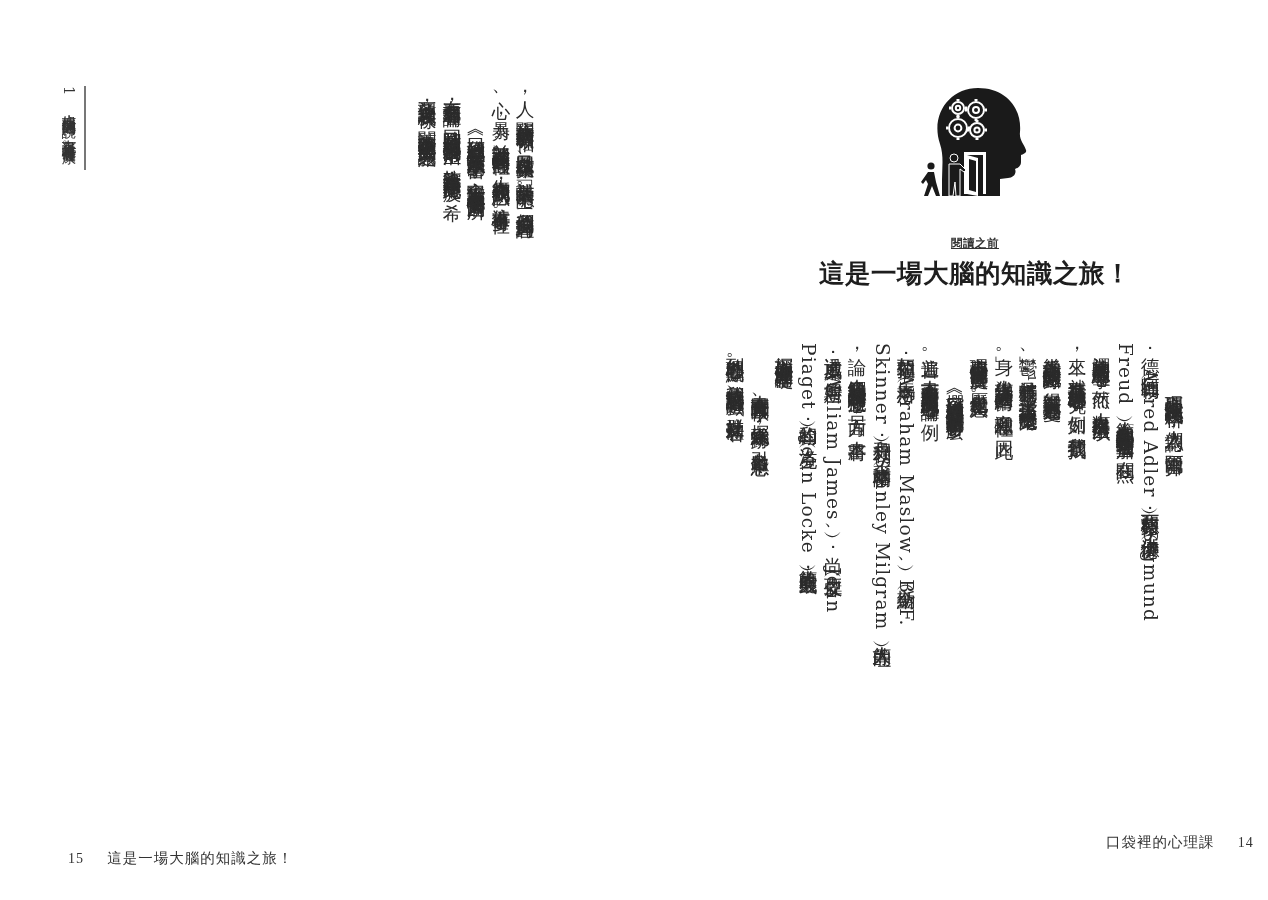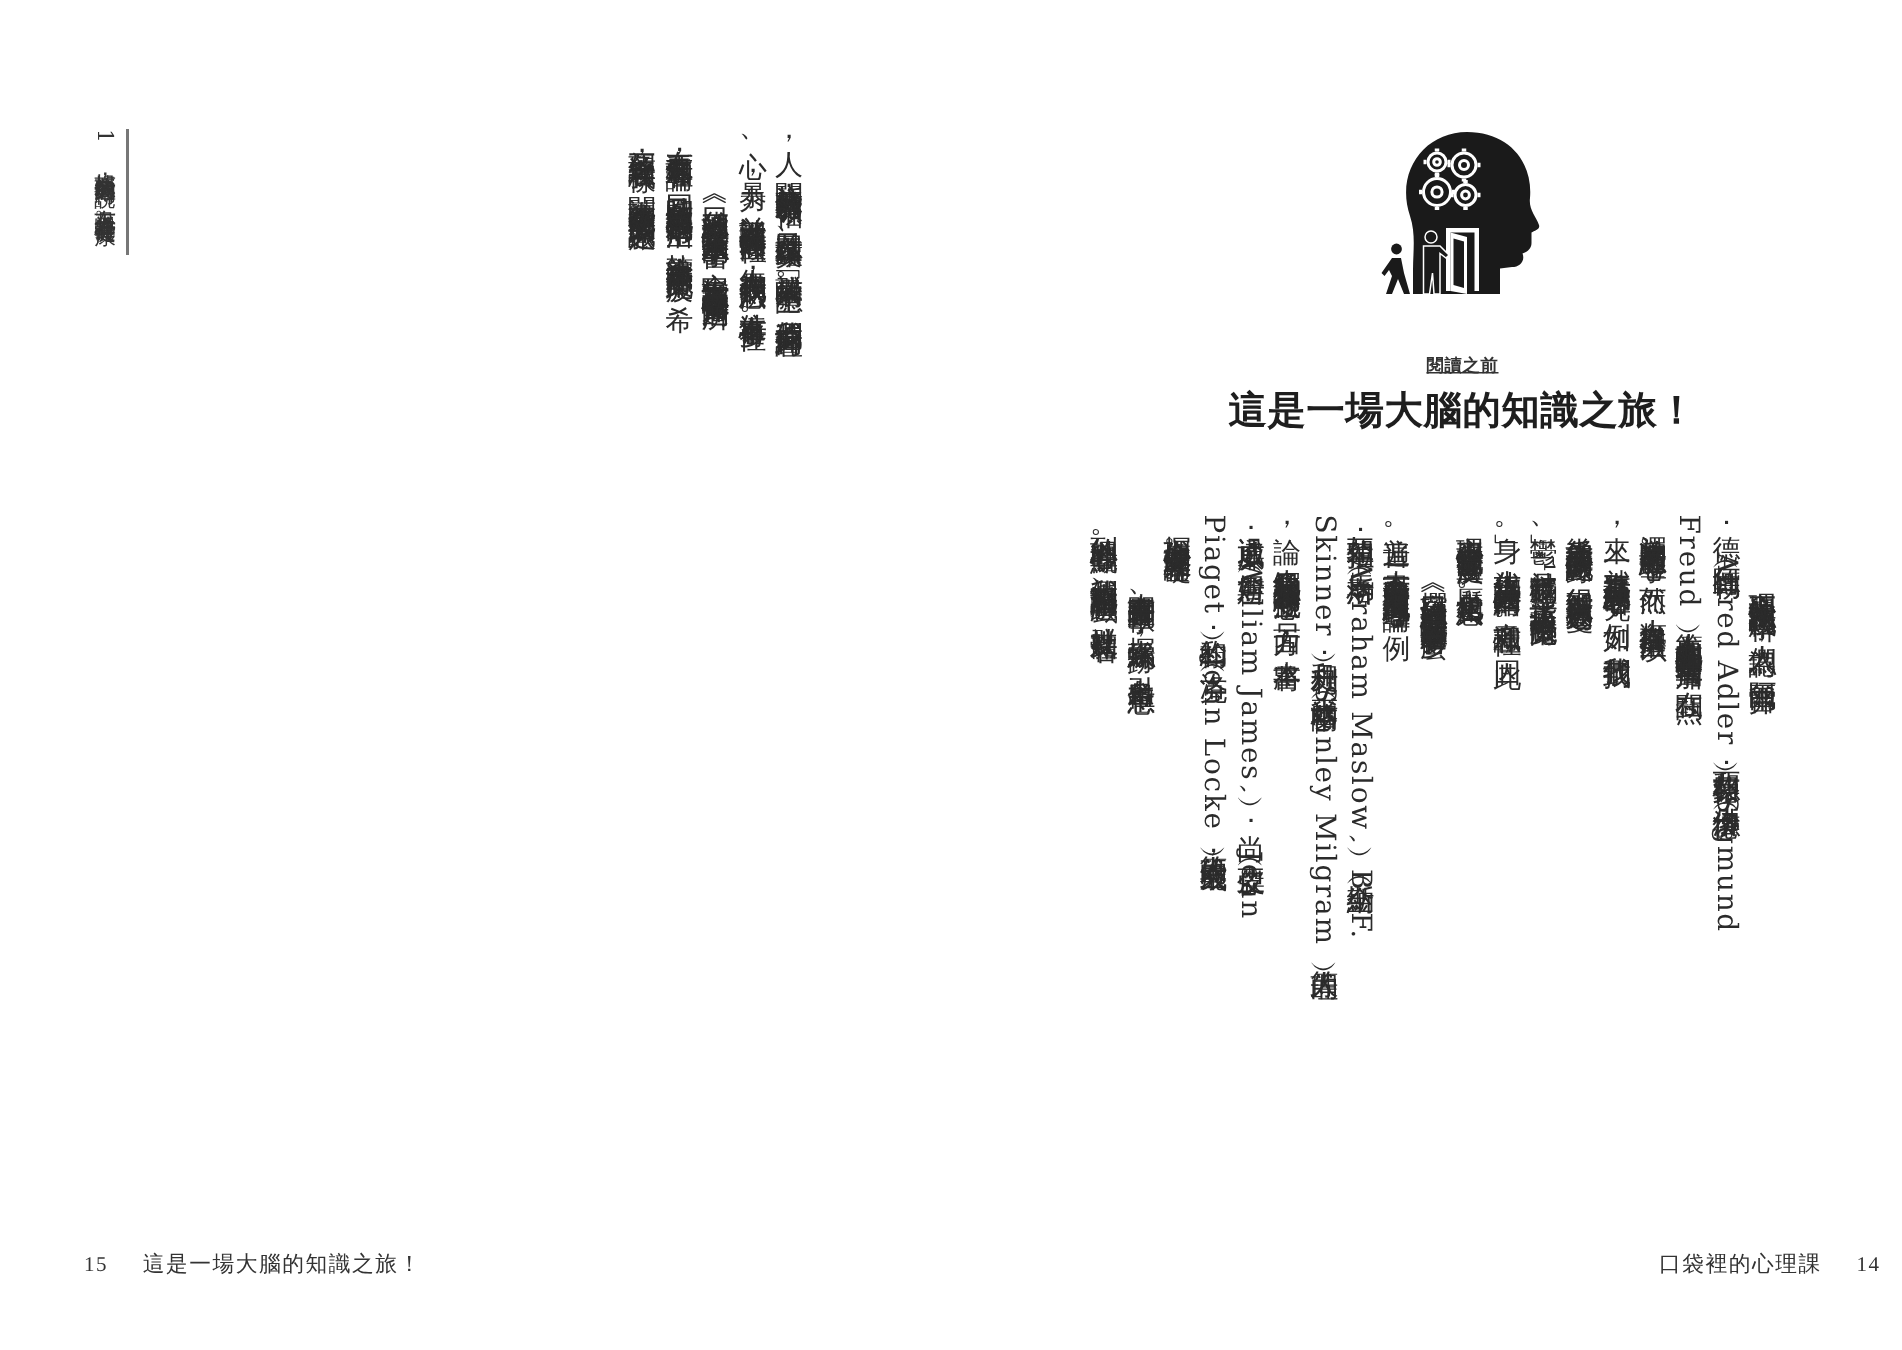--- a/index.html
+++ b/index.html
@@ -64,21 +64,21 @@
   <div class="vcol indent" style="left:464px;top:86px;">《口袋裡的心理課》是一本探索人類故事的小書。它會告訴大家在讀心理學會需要知道的所</div>
   <div class="vcol" style="left:440px;top:86px;">有重要名稱和理論，同時又腳踏實地扎根於我們的日常生活。執筆寫這本書時深感樂此不疲，希</div>
   <div class="vcol" style="left:415px;top:86px;">望各位讀者和我一樣，閱讀本書時能夠享受大腦的知識之旅。</div>
 
   <div class="footnote-rule"></div>
   <div class="footnote">
     <span>1</span><br>
   </div>
   <div class="footnote" style="top:104px;">根據西方的民間傳說，在月光下睡覺有礙健康。</div>
 
-  <div class="folio" style="left:56px;">
+  <div class="folio" style="left:68px;margin-top:16px;">
     <span class="num">15</span>
     <span style="display:inline-block;width:12px;"></span>
     <span>這是一場大腦的知識之旅！</span>
   </div>
 </div>
 
 <div class="icon-wrap">
   <svg width="108" height="116" viewBox="0 0 108 116" xmlns="http://www.w3.org/2000/svg">
 
     <path d="M20 60 C10 30 30 4 58 4 C86 4 102 24 100 48 C99 56 104 60 106 66 C107 69 103 70 101 71 L101 78 C101 82 98 84 95 85 C97 90 93 94 88 94 L80 95 L80 112 L22 112 L22 96 C22 84 24 72 20 60 Z" fill="#1a1a1a"></path>

